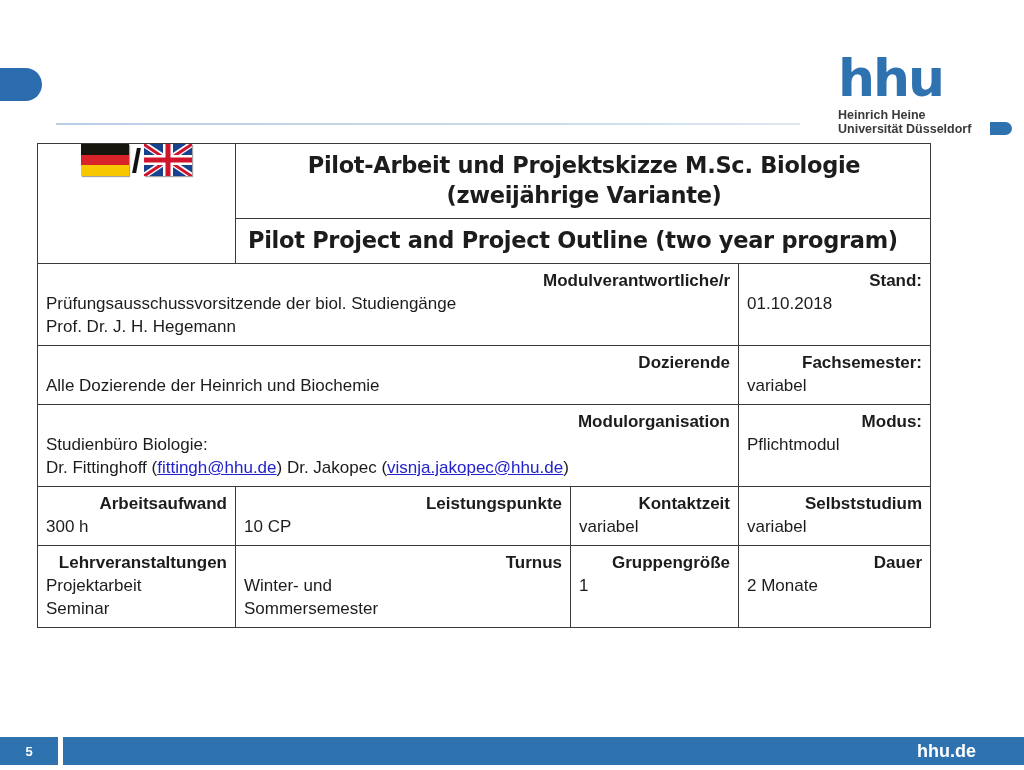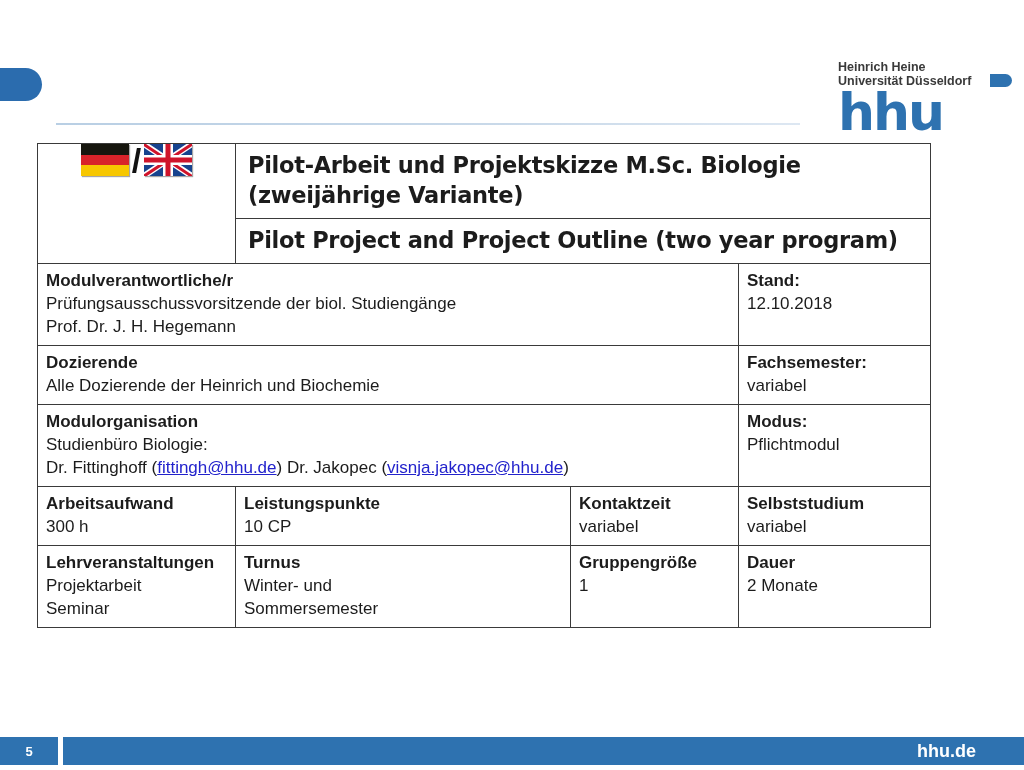--- a/index.html
+++ b/index.html
@@ -98,29 +98,31 @@
     line-height: 23px;
     color: #1c1c1c;
   }
   .hdr-title {
     font-family: "DejaVu Sans", sans-serif;
     font-weight: 700;
     font-size: 22.5px !important;
     line-height: 30px !important;
     letter-spacing: -0.3px;
     padding: 6px 10px 8px 12px !important;
+    text-align: center;
   }
   .hdr-title.justify {
     text-align: justify;
     text-align-last: left;
     margin-top: 40px;
   }
   .cell-label {
     font-weight: 700;
     display: block;
+    text-align: right;
   }
   .cell-value { display: block; }
   .flag-cell {
     text-align: center;
     vertical-align: middle;
     padding: 0 !important;
   }
   .flags {
     display: flex;
     align-items: center;
@@ -199,26 +201,26 @@
   }
 </style>
 </head>
 <body>
 
 <div id="slide-header">
   <div id="title-bullet"></div>
   <div id="title-rule"></div>
 
   <div id="hhu-logo">
+    <div id="hhu-wordmark">hhu</div>
     <div id="hhu-subtitle">
       <div>Heinrich Heine</div>
       <div>Universität Düsseldorf</div>
       <span id="hhu-dot"></span>
     </div>
-    <div id="hhu-wordmark">hhu</div>
   </div>
 </div>
 
 <table id="module-table">
   <colgroup>
     <col style="width:198px">
     <col style="width:335px">
     <col style="width:168px">
     <col style="width:192px">
   </colgroup>
@@ -249,21 +251,21 @@
     </tr>
 
     <tr>
       <td colspan="3">
         <span class="cell-label">Modulverantwortliche/r</span>
         <span class="cell-value">Prüfungsausschussvorsitzende der biol. Studiengänge</span>
         <span class="cell-value">Prof. Dr. J. H. Hegemann</span>
       </td>
       <td>
         <span class="cell-label">Stand:</span>
-        <span class="cell-value">12.10.2018</span>
+        <span class="cell-value">01.10.2018</span>
       </td>
     </tr>
 
     <tr>
       <td colspan="3">
         <span class="cell-label">Dozierende</span>
         <span class="cell-value">Alle Dozierende der Heinrich und Biochemie</span>
       </td>
       <td>
         <span class="cell-label">Fachsemester:</span>

